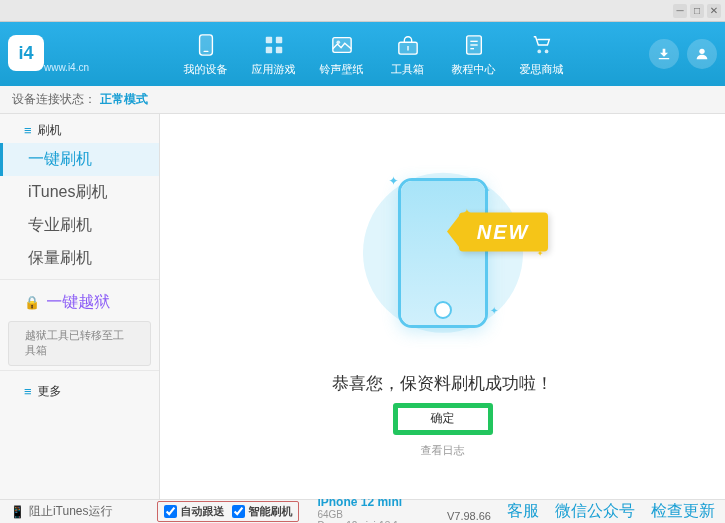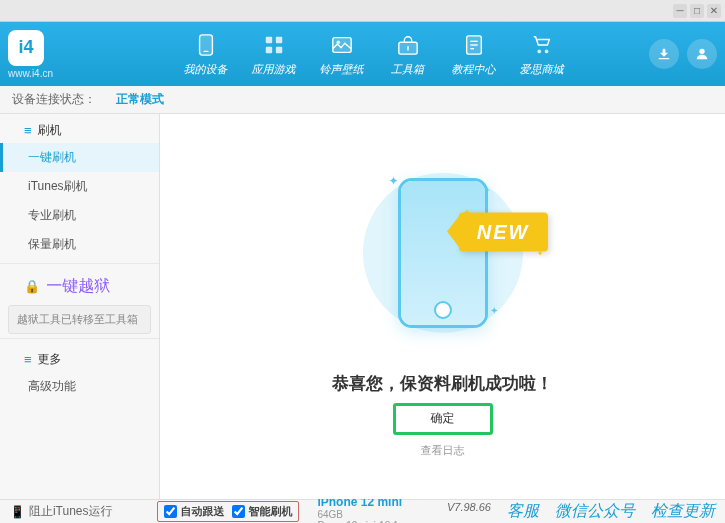--- a/index.html
+++ b/index.html
@@ -29,40 +29,39 @@
     
     .top-nav {
       height: 64px;
       background: linear-gradient(180deg, #2bb0e8 0%, #1a9fd4 100%);
       display: flex;
       align-items: center;
       padding: 0 8px;
     }
     .logo-area {
       width: 90px;
-      display: flex; flex-direction: column; align-items: flex-start;
+      display: flex; flex-direction: row; align-items: flex-end;
       color: white;
     }
     .logo-icon {
       width: 36px; height: 36px;
       background: white;
       border-radius: 8px;
       display: flex; align-items: center; justify-content: center;
       font-size: 18px; font-weight: bold; color: #1a9fd4;
       margin-bottom: 2px;
     }
     .logo-text { font-size: 10px; color: #d0eeff; }
 
     .nav-items {
       flex: 1;
       display: flex;
       align-items: center;
       justify-content: center;
       gap: 0;
-      font-style: italic;
     }
     .nav-item {
       display: flex; flex-direction: column; align-items: center;
       padding: 8px 12px;
       cursor: pointer;
       color: white;
       min-width: 64px;
     }
     .nav-item.active { background: rgba(255,255,255,0.15); }
     .nav-item .nav-icon {
@@ -94,57 +93,57 @@
       height: 28px;
       background: #f5f5f5;
       border-bottom: 1px solid #e0e0e0;
       display: flex;
       align-items: center;
       padding: 0 12px;
       font-size: 12px;
       color: #333;
     }
     .status-label { color: #666; }
-    .status-value { color: #1a9fd4; font-weight: bold; margin-left: 20px; }
+    .status-value { color: #1a9fd4; font-weight: bold; margin-left: 4px; }
 
     
     .sidebar {
       width: 160px;
       background: #f7f7f7;
       border-right: 1px solid #e0e0e0;
       overflow-y: auto;
       flex-shrink: 0;
     }
     .sidebar-section-title {
       padding: 8px 12px 4px 24px;
       font-size: 12px;
       color: #333;
       display: flex; align-items: center; gap: 6px;
     }
     .sidebar-section-title .section-icon { color: #1a9fd4; font-size: 13px; }
     .sidebar-item {
       padding: 6px 12px 6px 28px;
-      font-size: 12px;
+      font-size: 16px;
       color: #555;
       cursor: pointer;
     }
     .sidebar-item.active {
       background: #e6f4fb;
       color: #1a9fd4;
       border-left: 3px solid #1a9fd4;
       padding-left: 25px;
     }
     .sidebar-disabled {
       padding: 6px 12px 6px 28px;
       font-size: 16px;
       color: #8b5cf6;
     }
     .sidebar-notice {
       margin: 4px 8px;
-      padding: 6px 8px;
+      padding: 6px 16px;
       background: #f0f0f0;
       border: 1px solid #e0e0e0;
       border-radius: 3px;
       font-size: 11px;
       color: #888;
       line-height: 1.4;
     }
     .sidebar-divider {
       border: none;
       border-top: 1px solid #e8e8e8;
@@ -209,28 +208,28 @@
       height: 160px;
       border-radius: 50%;
       background: #e0f5fc;
       z-index: 0;
     }
     .phone-shape { z-index: 1; }
 
     .success-text {
       font-size: 17px;
       color: #333;
-      font-weight: 700;
+      font-weight: 400;
       margin-bottom: 8px;
     }
     .confirm-btn {
       width: 100px;
       height: 32px;
       background: white;
-      border: 3px solid #22c55e;
+      border: 5px solid #22c55e;
       border-radius: 3px;
       cursor: pointer;
       font-size: 12px;
       color: #333;
       display: flex; align-items: center; justify-content: center;
       margin-bottom: 8px;
     }
     .goto-daily {
       font-size: 11px;
       color: #999;
@@ -246,21 +245,21 @@
       align-items: center;
       justify-content: space-between;
       padding: 0 10px;
       font-size: 11px;
       color: #666;
     }
     .bottom-left {
       display: flex; align-items: center; gap: 10px;
     }
     .bottom-right {
-      display: flex; align-items: flex-start; gap: 16px; font-style: italic;
+      display: flex; align-items: flex-end; gap: 16px;
     }
     .checkbox-item {
       display: flex; align-items: center; gap: 3px;
       cursor: pointer;
     }
     .checkbox-item input { cursor: pointer; }
     .checkbox-label { font-size: 11px; color: #444; font-weight: bold; }
     .device-info {
       display: flex; flex-direction: column;
       padding: 2px 0 0 8px;
@@ -410,21 +409,20 @@
       <span class="sidebar-disabled" style="padding:0">一键越狱</span>
     </div>
     <div class="sidebar-notice">越狱工具已转移至工具箱</div>
 
     <hr class="sidebar-divider">
 
     <div class="sidebar-section-title">
       <span class="section-icon">≡</span>
       <span>更多</span>
     </div>
-    <div class="sidebar-item">高级功能</div>
   </div>
 
   <div class="main-content">
 
     <div class="success-illustration">
 
       <div class="circle-bg"></div>
 
       <div class="phone-shape">
         <div class="phone-screen"></div>

